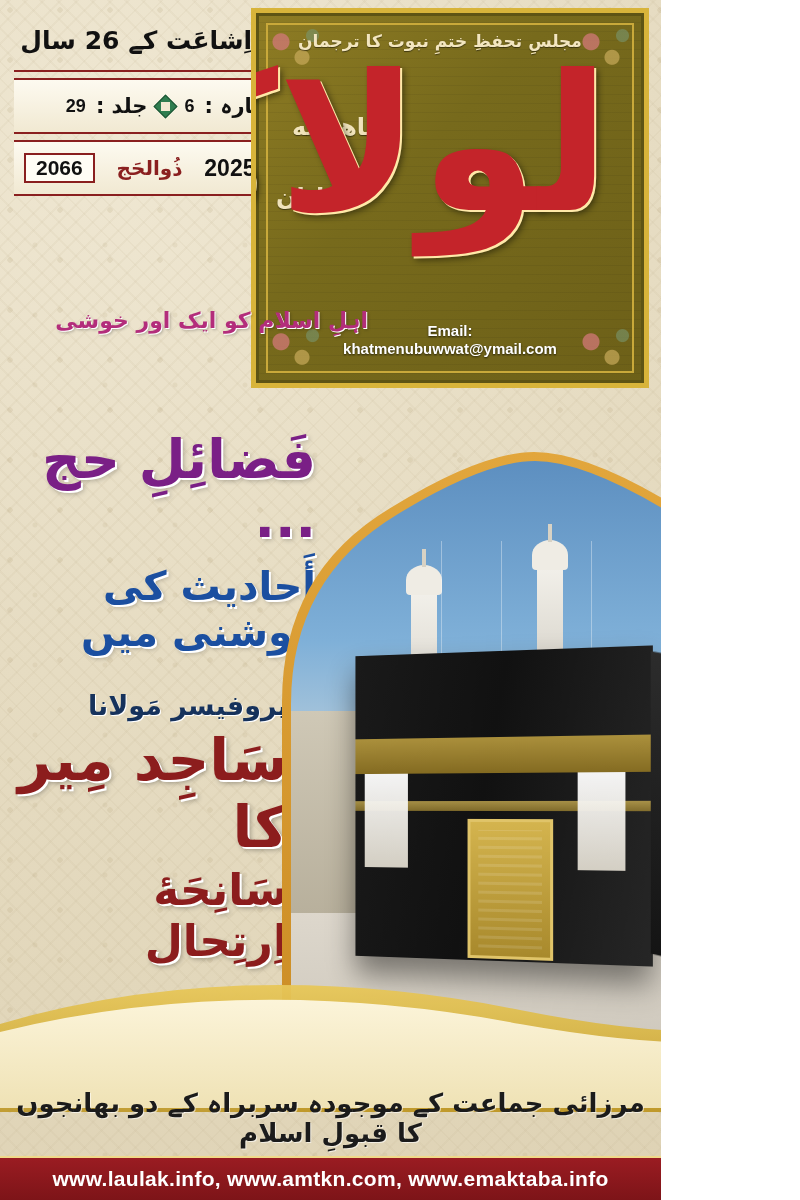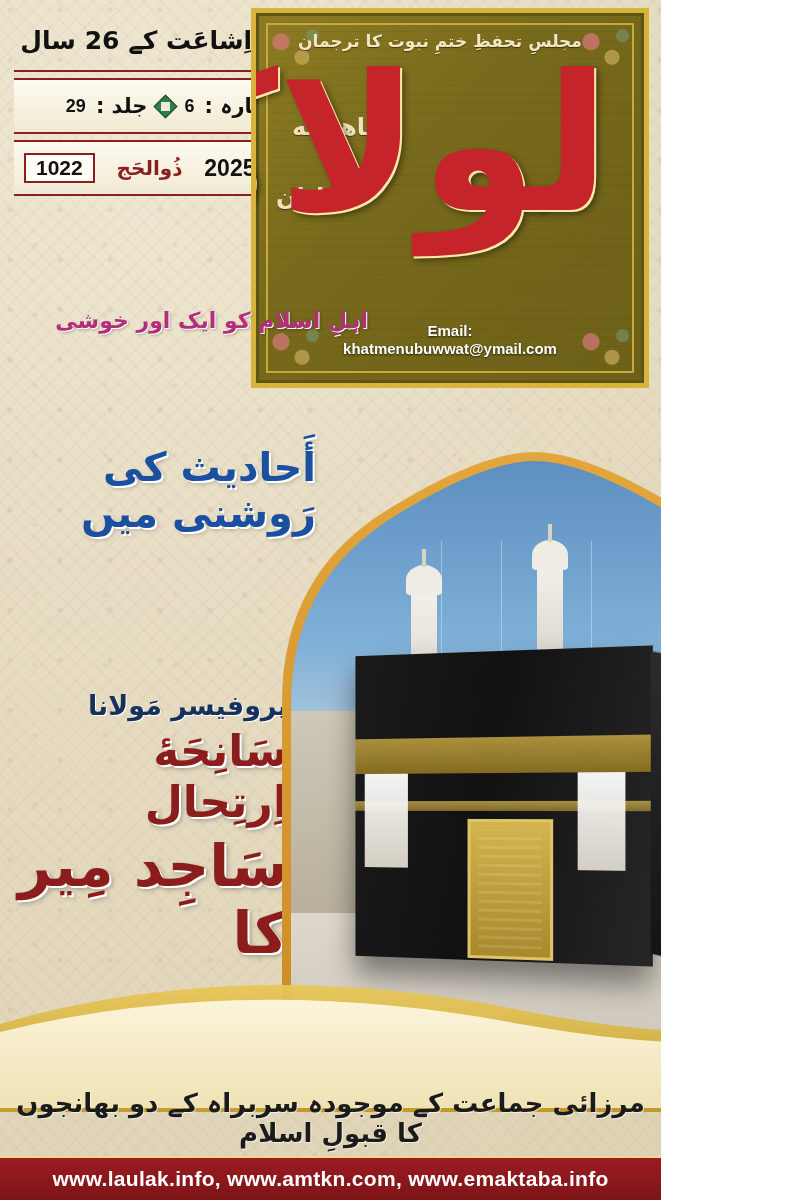--- a/index.html
+++ b/index.html
@@ -363,21 +363,21 @@
         <span class="urdu lbl">جلد :</span>
         <span class="num">29</span>
       </div>
     </div>
 
     <div class="info-band">
       <div class="date-row">
         <span class="urdu greg-month">جُون</span>
         <span class="greg-year">2025</span>
         <span class="urdu hijri-month">ذُوالحَج</span>
-        <span class="hijri-box">1022</span>
+        <span class="hijri-box">2066</span>
       </div>
     </div>
   </div>
 
   <div class="logo-box">
     <div class="logo-inner"></div>
     <div class="corner-floral cf-tl"></div>
     <div class="corner-floral cf-tr"></div>
     <div class="corner-floral cf-bl"></div>
     <div class="corner-floral cf-br"></div>
@@ -391,27 +391,28 @@
       <div>Email:</div>
       <div>khatmenubuwwat@ymail.com</div>
     </div>
   </div>
 
   <div class="pink-banner">
     <span class="urdu pink-text">اہلِ اسلام کو ایک اور خوشی</span>
   </div>
 
   <div class="headline">
+    <div class="urdu l1">فَضائِلِ حج ...</div>
     <div class="urdu l2">أَحادیث کی رَوشنی میں</div>
   </div>
 
   <div class="author">
     <div class="urdu pre">پروفیسر مَولانا</div>
+    <div class="urdu name">سَاجِد مِیر کا</div>
     <div class="urdu sub">سَانِحَهٔ اِرتِحال</div>
-    <div class="urdu name">سَاجِد مِیر کا</div>
   </div>
 
   <div class="arch-wrap">
     <div class="arch-frame"></div>
     <div class="arch-photo">
       <div class="photo-bldg-left"></div>
       <div class="photo-bldg-right"></div>
       <div class="minaret min-a"></div>
       <div class="minaret min-b"></div>
       <div class="photo-ground"></div>

